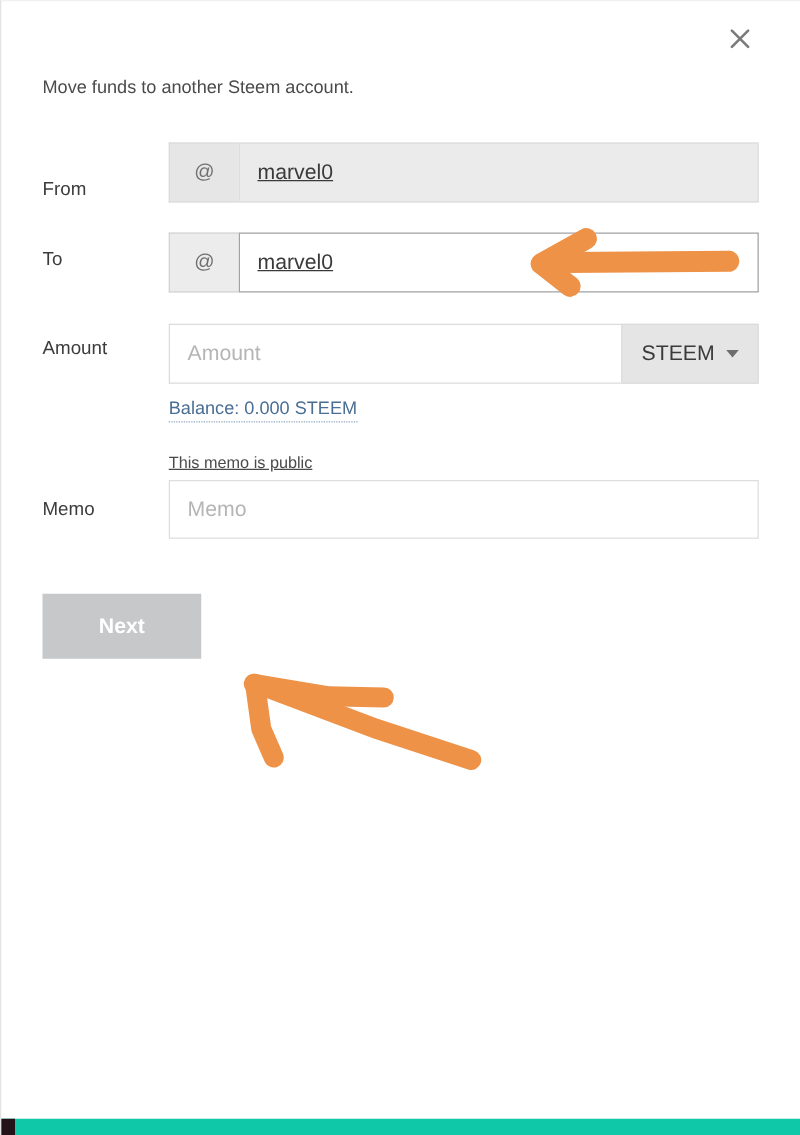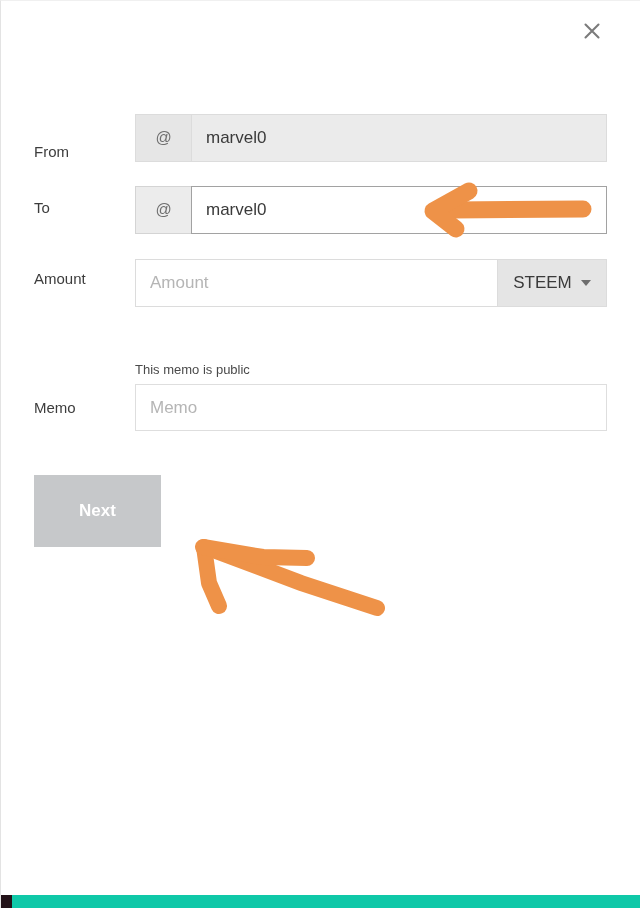--- a/index.html
+++ b/index.html
@@ -94,20 +94,21 @@
   .text-field {
     flex: 1;
     border: 1px solid #d8d8d8;
     background: #ffffff;
     display: flex;
     align-items: center;
     padding-left: 14px;
     font-size: 17px;
     color: #3a3a3a;
     box-sizing: border-box;
+    text-decoration: underline;
   }
 
   
   .row-from .at-prefix {
     background: #e6e6e6;
     border-color: #dcdcdc;
   }
   .row-from .text-field {
     background: #ebebeb;
     border-color: #dcdcdc;
@@ -169,20 +170,21 @@
     white-space: nowrap;
   }
 
   .memo-hint {
     position: absolute;
     left: 134px;
     top: 361px;
     font-size: 13px;
     color: #4a4a4a;
     white-space: nowrap;
+    text-decoration: underline;
   }
 
   .memo-field {
     position: absolute;
     left: 134px;
     top: 383px;
     width: 472px;
     height: 47px;
     border: 1px solid #dedede;
     background: #ffffff;
@@ -193,21 +195,21 @@
     font-size: 17px;
     color: #b5b5b5;
   }
 
   
   .next-btn {
     position: absolute;
     left: 33px;
     top: 474px;
     width: 127px;
-    height: 72px;
+    height: 52px;
     background: #c6c8ca;
     border: none;
     color: #ffffff;
     font-size: 17px;
     font-weight: bold;
     font-family: "Liberation Sans", sans-serif;
     cursor: pointer;
     display: flex;
     align-items: center;
     justify-content: center;
@@ -239,20 +241,21 @@
     height: 13px;
     background: #231218;
   }
 </style>
 </head>
 <body>
 
 <div id="page">
 
 
+  <div class="dialog-subtitle">Move funds to another Steem account.</div>
 
   <div class="close-btn">
     <span>
       <svg width="22" height="22" viewBox="0 0 22 22" aria-hidden="true">
         <path d="M4.5 4.5 L17.5 17.5 M17.5 4.5 L4.5 17.5" stroke="#7b7b7b" stroke-width="2.1" stroke-linecap="round" fill="none"></path>
       </svg>
     </span>
   </div>
 
   <div class="field-label" style="left:33px; top:126px;margin-top:16px;">From</div>
@@ -272,20 +275,21 @@
   <div class="field-label" style="left:33px; top:269px;">Amount</div>
 
   <div class="input-group" style="left:134px; top:258px; width:472px; height:48px;">
     <div class="amount-input">Amount</div>
     <div class="asset-select">
       <span>STEEM</span>
       <span class="caret"></span>
     </div>
   </div>
 
+  <div class="balance-link">Balance: 0.000 STEEM</div>
 
   <div class="memo-hint">This memo is public</div>
 
   <div class="field-label" style="left:33px; top:398px;">Memo</div>
 
   <div class="memo-field">Memo</div>
 
   <div class="next-btn">Next</div>
 
   <svg class="annotation-layer" viewBox="0 0 640 908">

